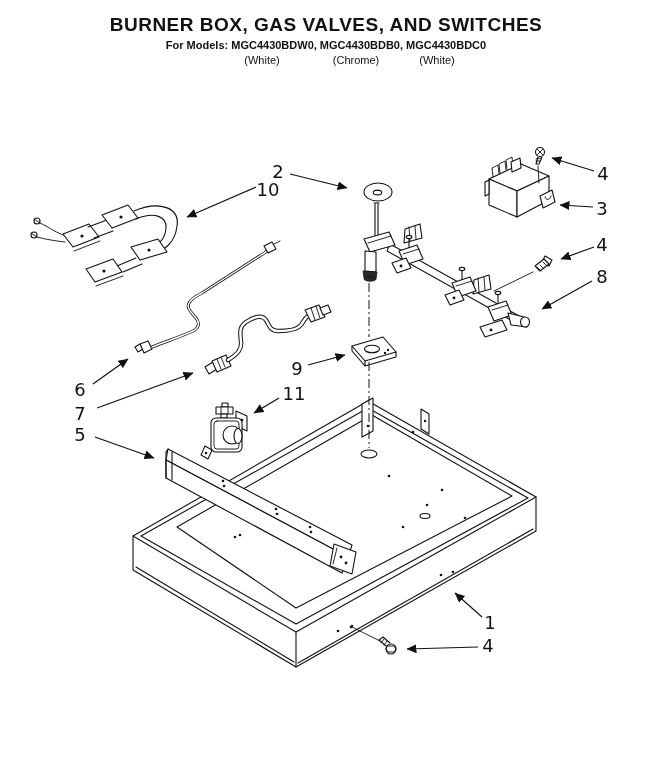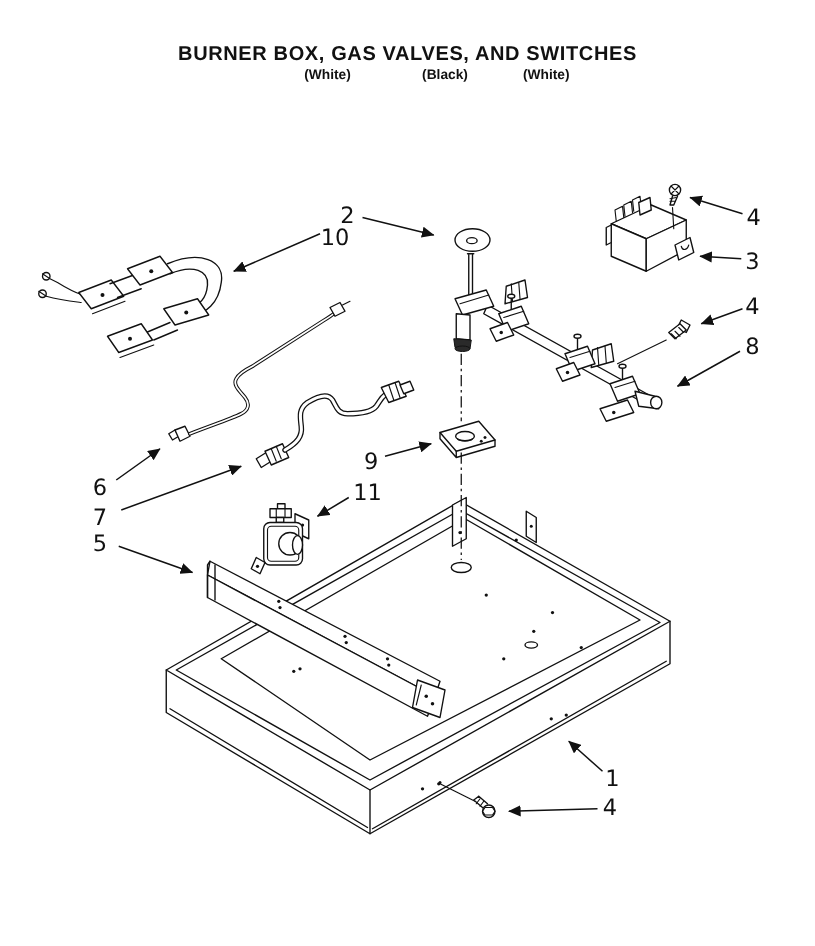--- a/index.html
+++ b/index.html
@@ -1,40 +1,41 @@
 <!DOCTYPE html>
 <html><head>
 <meta charset="utf-8">
 <style>
   html,body{margin:0;padding:0;background:#fff;}
   body{width:652px;height:757px;position:relative;font-family:"Liberation Sans",sans-serif;color:#111;overflow:hidden;}
   .header{position:absolute;top:0;left:0;width:652px;height:80px;}
-  .title{position:absolute;top:14px;left:0;width:100%;text-align:center;font-size:16px;font-weight:bold;letter-spacing:0.5px;white-space:nowrap;margin-top:21px;}
+  .title{position:absolute;top:14px;left:0;width:100%;text-align:center;font-size:19px;font-weight:bold;letter-spacing:0.5px;white-space:nowrap;}
   .models{position:absolute;top:39px;left:0;width:100%;text-align:center;font-size:11px;font-weight:bold;}
-  .finish{position:absolute;top:54px;font-size:11px;font-weight:bold;transform:translateX(-50%);}
+  .finish{position:absolute;top:54px;font-size:11px;font-weight:normal;transform:translateX(-50%);}
   .f-white{left:262px;}
   .f-black{left:356px;}
   .f-chrome{left:437px;}
   svg{position:absolute;top:0;left:0;}
   .ln{fill:none;stroke:#111;stroke-width:1.1;stroke-linecap:round;stroke-linejoin:round;}
   .fw{fill:#fff;stroke:#111;stroke-width:1.1;stroke-linejoin:round;}
   .dk{fill:#2a2a2a;stroke:#111;stroke-width:0.8;}
   .dot{fill:#111;stroke:none;}
   .cl{fill:none;stroke:#111;stroke-width:1;stroke-dasharray:9 3 2 3;}
   .arrow{fill:none;stroke:#111;stroke-width:1.2;marker-end:url(#ah);}
   .num{font:18px "DejaVu Sans",sans-serif;fill:#111;text-anchor:middle;}
   .thin{fill:none;stroke:#111;stroke-width:0.9;stroke-linecap:round;stroke-linejoin:round;}
 </style>
 </head>
 <body>
 
 <div class="header">
   <div class="title">BURNER BOX, GAS VALVES, AND SWITCHES</div>
+  <div class="models">For Models: MGC4430BDW0, MGC4430BDB0, MGC4430BDC0</div>
   <span class="finish f-white">(White)</span>
-  <span class="finish f-black">(Black)</span>
+  <span class="finish f-black">(Chrome)</span>
   <span class="finish f-chrome">(White)</span>
 </div>
 
 <svg width="652" height="757" viewBox="0 0 652 757">
   <defs>
     <marker id="ah" orient="auto" markerUnits="userSpaceOnUse" markerWidth="11" markerHeight="9" refX="9.5" refY="4.5">
       <path d="M0,0 L10,4.5 L0,9 Z" fill="#111"></path>
     </marker>
   </defs>
 

